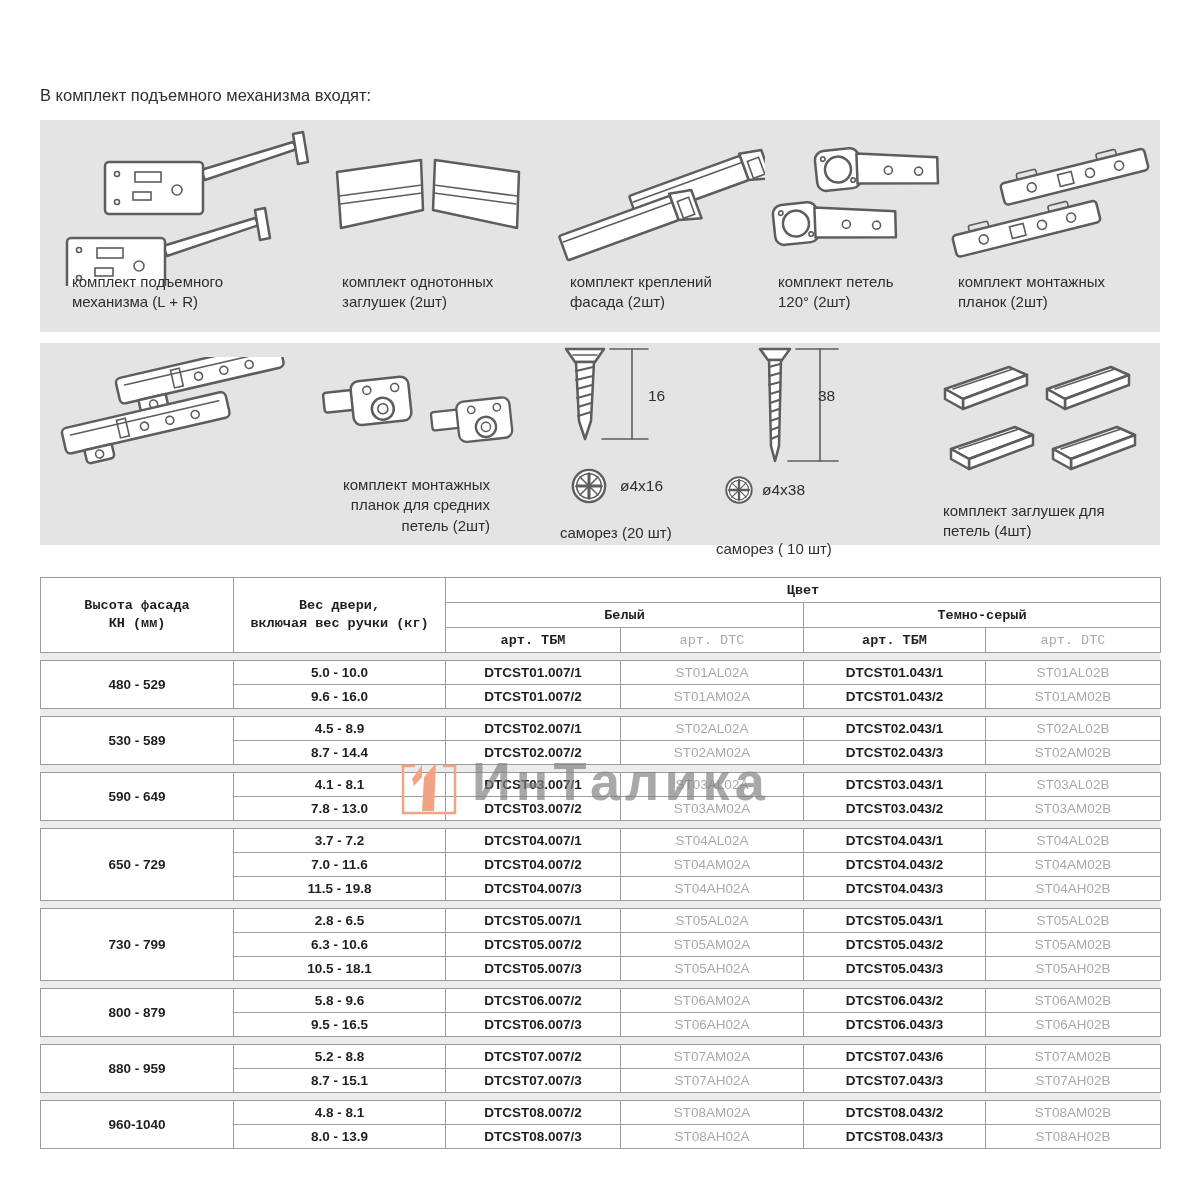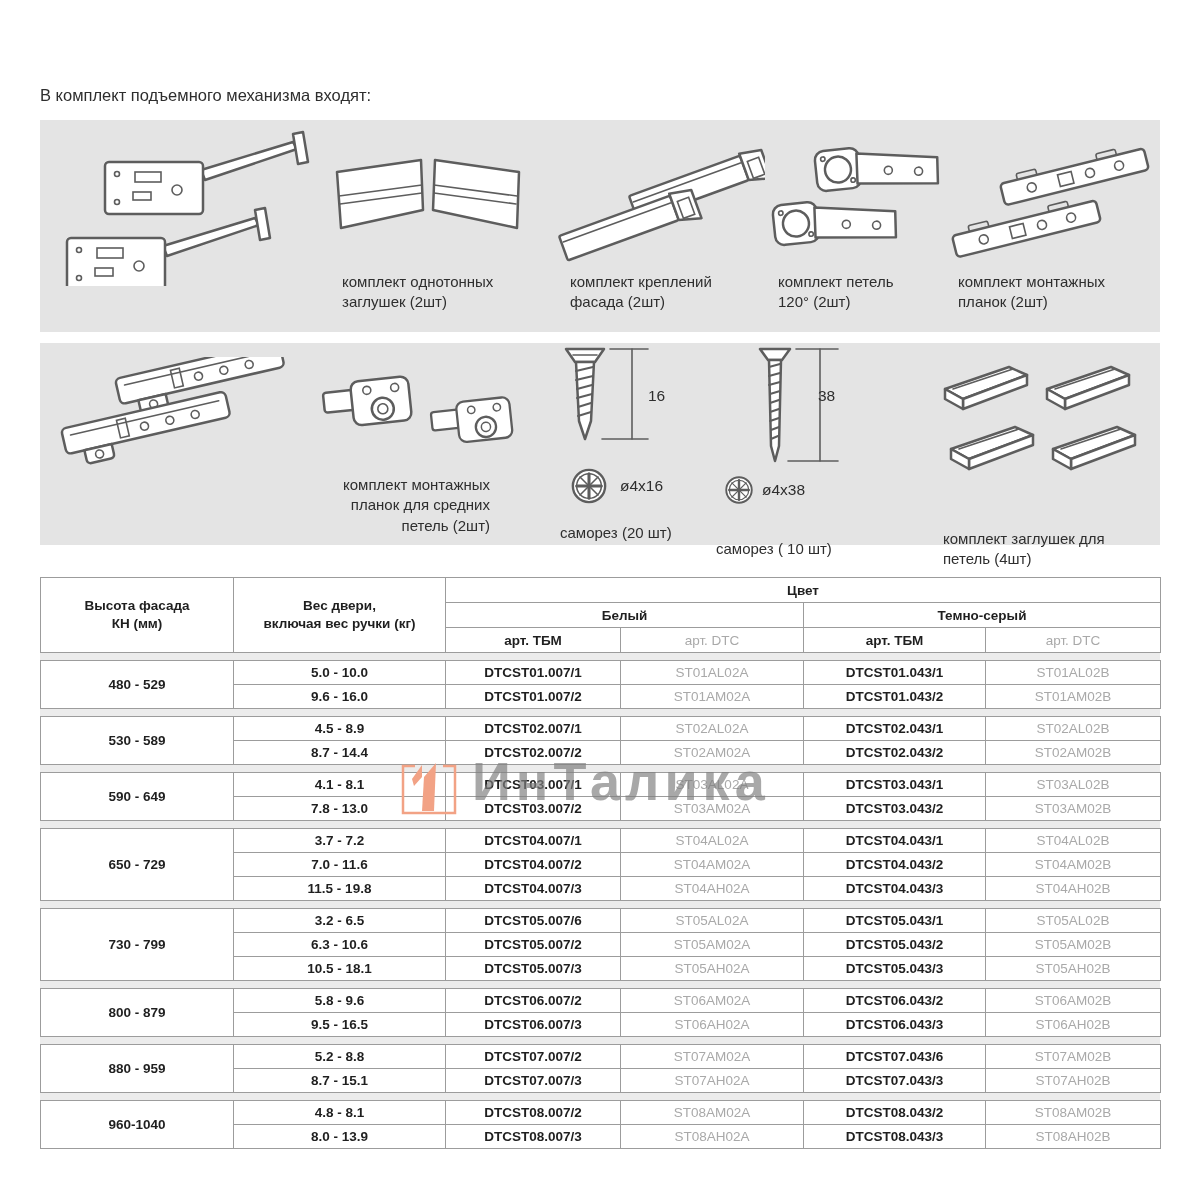--- a/index.html
+++ b/index.html
@@ -17,21 +17,21 @@
   
   .d{stroke:#5d5d5d;stroke-width:2.5;stroke-linejoin:round;stroke-linecap:round;fill:#ffffff;}
   .dn{stroke:#5d5d5d;stroke-width:2.5;stroke-linejoin:round;stroke-linecap:round;fill:none;}
   .dt{stroke:#5d5d5d;stroke-width:1.6;fill:none;stroke-linecap:round;}
   .dd{stroke:#5d5d5d;stroke-width:2;fill:none;stroke-linecap:round;}
   
   .table-area{position:absolute;left:40px;top:577px;width:1120px;background:#ececec;}
   table{border-collapse:collapse;table-layout:fixed;width:1120px;background:#fff;}
   td{border:1px solid #9c9c9c;text-align:center;vertical-align:middle;height:23px;
      font-size:13.5px;padding:0;overflow:hidden;}
-  .hdr td{height:24px;}
+  .hdr td{height:24px;font-family:Liberation Mono, monospace;}
   td.dark{font-weight:700;color:#1f1f1f;}
   td.dtc{font-weight:400;color:#a9a9a9;}
   td.wrap{white-space:pre-line;line-height:1.3;}
   .grp{margin-top:7px;}
   col.w1{width:193px}col.w2{width:212px}col.w3{width:175px}
   col.w4{width:183px}col.w5{width:182px}col.w6{width:175px}
   
   .watermark{position:absolute;left:398px;top:752px;z-index:5;display:flex;align-items:flex-start;}
   .wm-text{margin-left:12px;font-size:54px;font-weight:700;letter-spacing:5px;
            color:#7f7f7f;opacity:.68;line-height:1.1;}
@@ -137,20 +137,21 @@
             <rect class="dt" x="100" y="-6" width="20" height="10" rx="2"></rect>
           <rect class="d" x="0" y="0" width="148" height="22" rx="4"></rect>
           <circle class="dt" cx="30" cy="11" r="4.5"></circle>
             <circle class="dt" cx="120" cy="11" r="4.5"></circle>
           <rect class="dt" x="58" y="5" width="14" height="12"></rect>
             <circle class="dt" cx="90" cy="11" r="4.5"></circle>
         </g>
       </svg>
     </div>
 
+    <div class="cap" style="left:32px;top:152px;width:175px;">комплект подъемного механизма (L + R)</div>
     <div class="cap" style="left:302px;top:152px;width:175px;">комплект однотонных заглушек (2шт)</div>
     <div class="cap" style="left:530px;top:152px;width:170px;">комплект креплений фасада (2шт)</div>
     <div class="cap" style="left:738px;top:152px;width:145px;">комплект петель 120° (2шт)</div>
     <div class="cap" style="left:918px;top:152px;width:170px;">комплект монтажных планок (2шт)</div>
   </section>
 
   <section class="panel" id="panel2">
 
     <div class="ill" style="left:15px;top:14px;">
       <svg width="235" height="132" viewBox="0 0 235 132">
@@ -271,21 +272,21 @@
         <use href="#capdef" transform="translate(10,6)"></use>
         <use href="#capdef" transform="translate(112,6)"></use>
         <use href="#capdef" transform="translate(16,66)"></use>
         <use href="#capdef" transform="translate(118,66)"></use>
       </svg>
     </div>
 
     <div class="cap" style="left:280px;top:132px;width:170px;text-align:right;">комплект монтажных планок для средних петель (2шт)</div>
     <div class="cap" style="left:520px;top:180px;width:150px;">саморез (20 шт)</div>
     <div class="cap" style="left:676px;top:196px;width:160px;">саморез ( 10 шт)</div>
-    <div class="cap" style="left:903px;top:158px;width:165px;margin-top:28px;">комплект заглушек для петель (4шт)</div>
+    <div class="cap" style="left:903px;top:158px;width:165px;">комплект заглушек для петель (4шт)</div>
   </section>
 
   <div class="table-area">
     <table class="hdr">
       <colgroup>
         <col class="w1">
           <col class="w2">
           <col class="w3">
           <col class="w4">
           <col class="w5">
@@ -354,21 +355,21 @@
               <td class="dark">4.5 - 8.9</td>
               <td class="dark">DTCST02.007/1</td>
               <td class="dtc">ST02AL02A</td>
               <td class="dark">DTCST02.043/1</td>
               <td class="dtc">ST02AL02B</td>
             </tr>
             <tr>
               <td class="dark">8.7 - 14.4</td>
               <td class="dark">DTCST02.007/2</td>
               <td class="dtc">ST02AM02A</td>
-              <td class="dark">DTCST02.043/2</td>
+              <td class="dark">DTCST02.043/3</td>
               <td class="dtc">ST02AM02B</td>
             </tr>
           </tbody>
         </table>
         <table class="grp">
           <colgroup>
             <col style="width: 193px;">
             <col style="width: 212px;">
             <col style="width: 175px;">
             <col style="width: 183px;">
@@ -432,22 +433,22 @@
             <col style="width: 193px;">
             <col style="width: 212px;">
             <col style="width: 175px;">
             <col style="width: 183px;">
             <col style="width: 182px;">
             <col style="width: 175px;">
           </colgroup>
           <tbody>
             <tr>
               <td rowspan="3" class="dark">730 - 799</td>
-              <td class="dark">3.2 - 6.5</td>
-              <td class="dark">DTCST05.007/6</td>
+              <td class="dark">2.8 - 6.5</td>
+              <td class="dark">DTCST05.007/1</td>
               <td class="dtc">ST05AL02A</td>
               <td class="dark">DTCST05.043/1</td>
               <td class="dtc">ST05AL02B</td>
             </tr>
             <tr>
               <td class="dark">6.3 - 10.6</td>
               <td class="dark">DTCST05.007/2</td>
               <td class="dtc">ST05AM02A</td>
               <td class="dark">DTCST05.043/2</td>
               <td class="dtc">ST05AM02B</td>

